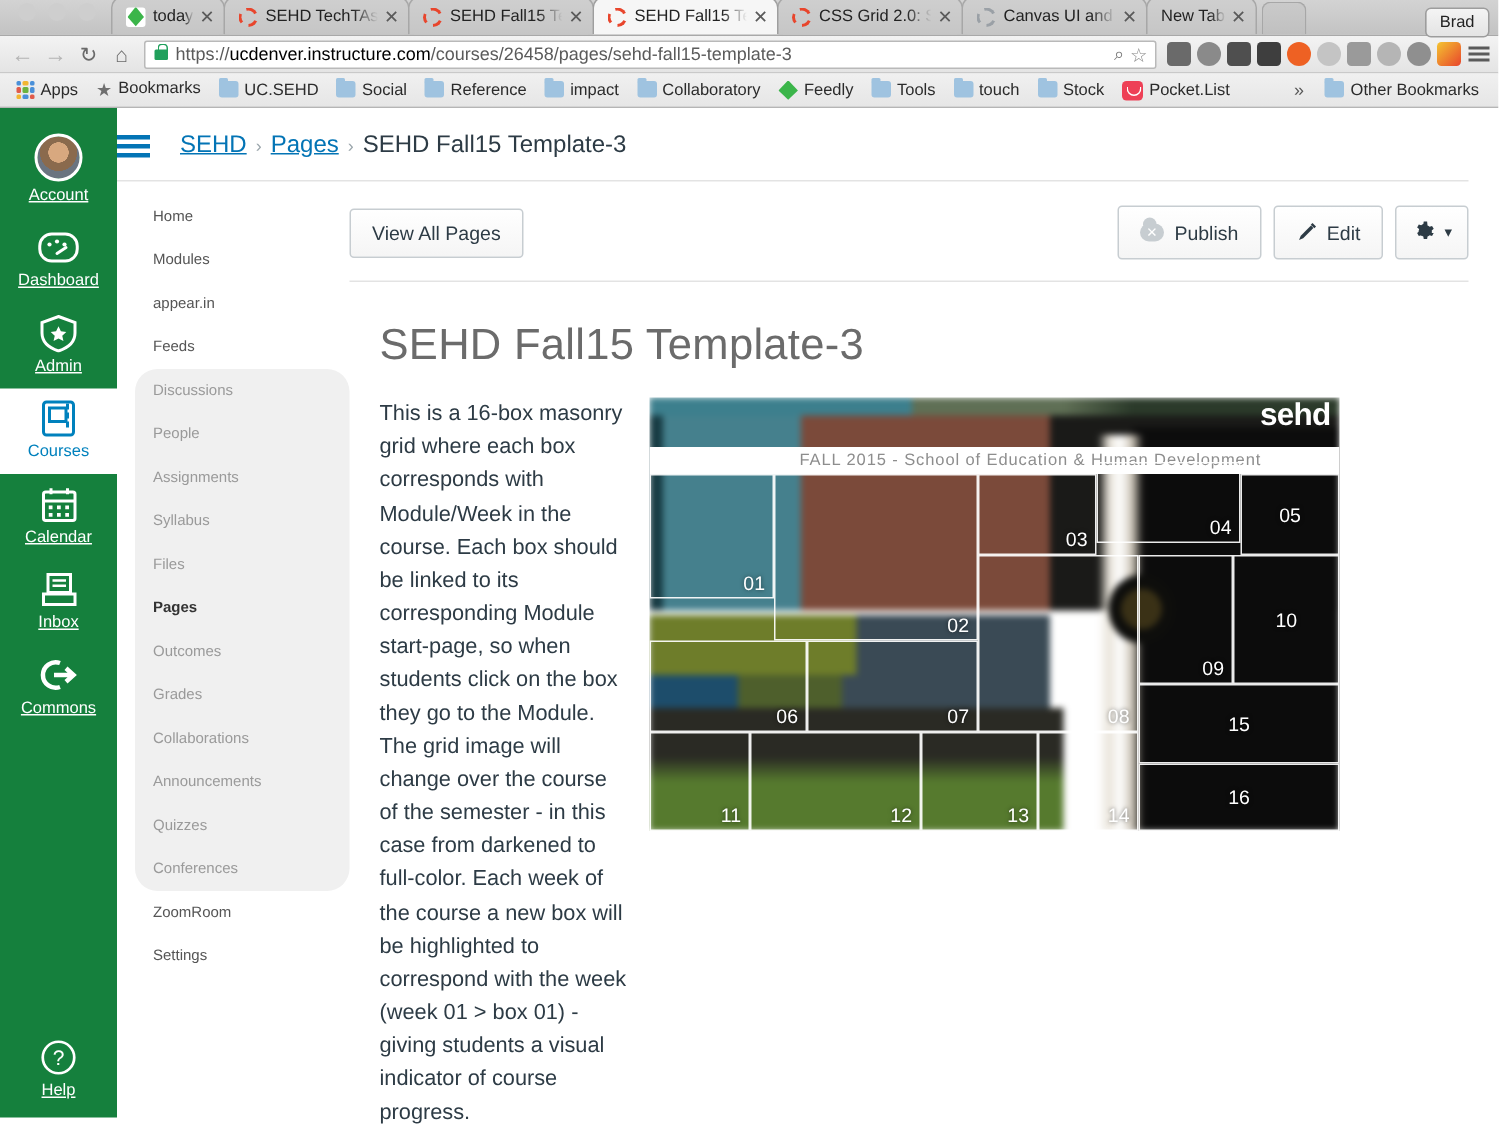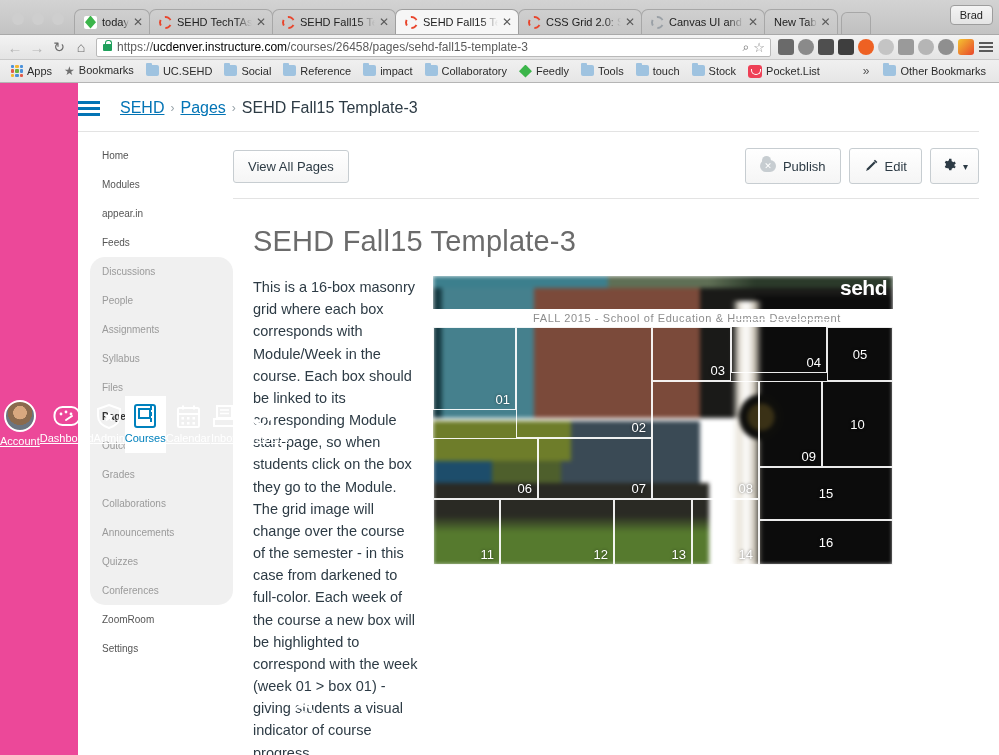--- a/index.html
+++ b/index.html
@@ -7,21 +7,21 @@
     width: 999px; height: 755px;
     font-family: "Liberation Sans", sans-serif;
     overflow: hidden;
     background: #fff;
   }
 
   
   .browser { width: 999px; height: 755px; position: relative; }
 
   .tabstrip {
-    height: 35px;
+    height: 24px;
     background: linear-gradient(#d3d3d3, #c3c3c3);
     display: flex; align-items: flex-end;
     padding-left: 8px; position: relative;
     border-bottom: 1px solid #a9a9a9;
   }
   .winbtns { display: flex; gap: 8px; align-items: center; padding: 0 10px 9px 4px; }
   .winbtn { width: 12px; height: 12px; border-radius: 50%; background: #cecece; }
 
   .tabs { display: flex; align-items: flex-end; flex: 1; overflow: hidden; }
   .tab {
@@ -110,22 +110,22 @@
   .feedly { width: 13px; height: 13px; position: relative; }
   .feedly::after { content:""; position:absolute; inset:0; background:#3bb54a; clip-path: polygon(50% 0,100% 52%,50% 100%,0 52%); }
   .pocket { width: 14px; height: 13px; background: #ee4056; border-radius: 3px; position: relative; }
   .pocket::after { content:""; position:absolute; left:3px; top:4px; width:8px; height:5px; border:1.6px solid #fff; border-top:none; border-radius: 0 0 5px 5px; }
   .chev-more { margin-left: auto; color: #575757; padding: 0 8px; font-size: 12px; }
 
   
   .app { display: flex; height: 673px; }
 
   .global-nav {
-    width: 78px; background: #ec4899; color: #fff;
-    display: flex; flex-direction: row; align-items: center;
+    width: 78px; background: #15803d; color: #fff;
+    display: flex; flex-direction: column; align-items: center;
     padding-top: 10px; flex: 0 0 78px; position: relative;
   }
   .gn-item {
     width: 78px; padding: 7px 0 9px; text-align: center;
     display: flex; flex-direction: column; align-items: center; gap: 3px;
   }
   .gn-item .gn-label { font-size: 11px; text-decoration: underline; }
   .gn-item.active { background: #fff; }
   .gn-item.active .gn-label { color: #0081bd; text-decoration: none; }
   .avatar {

